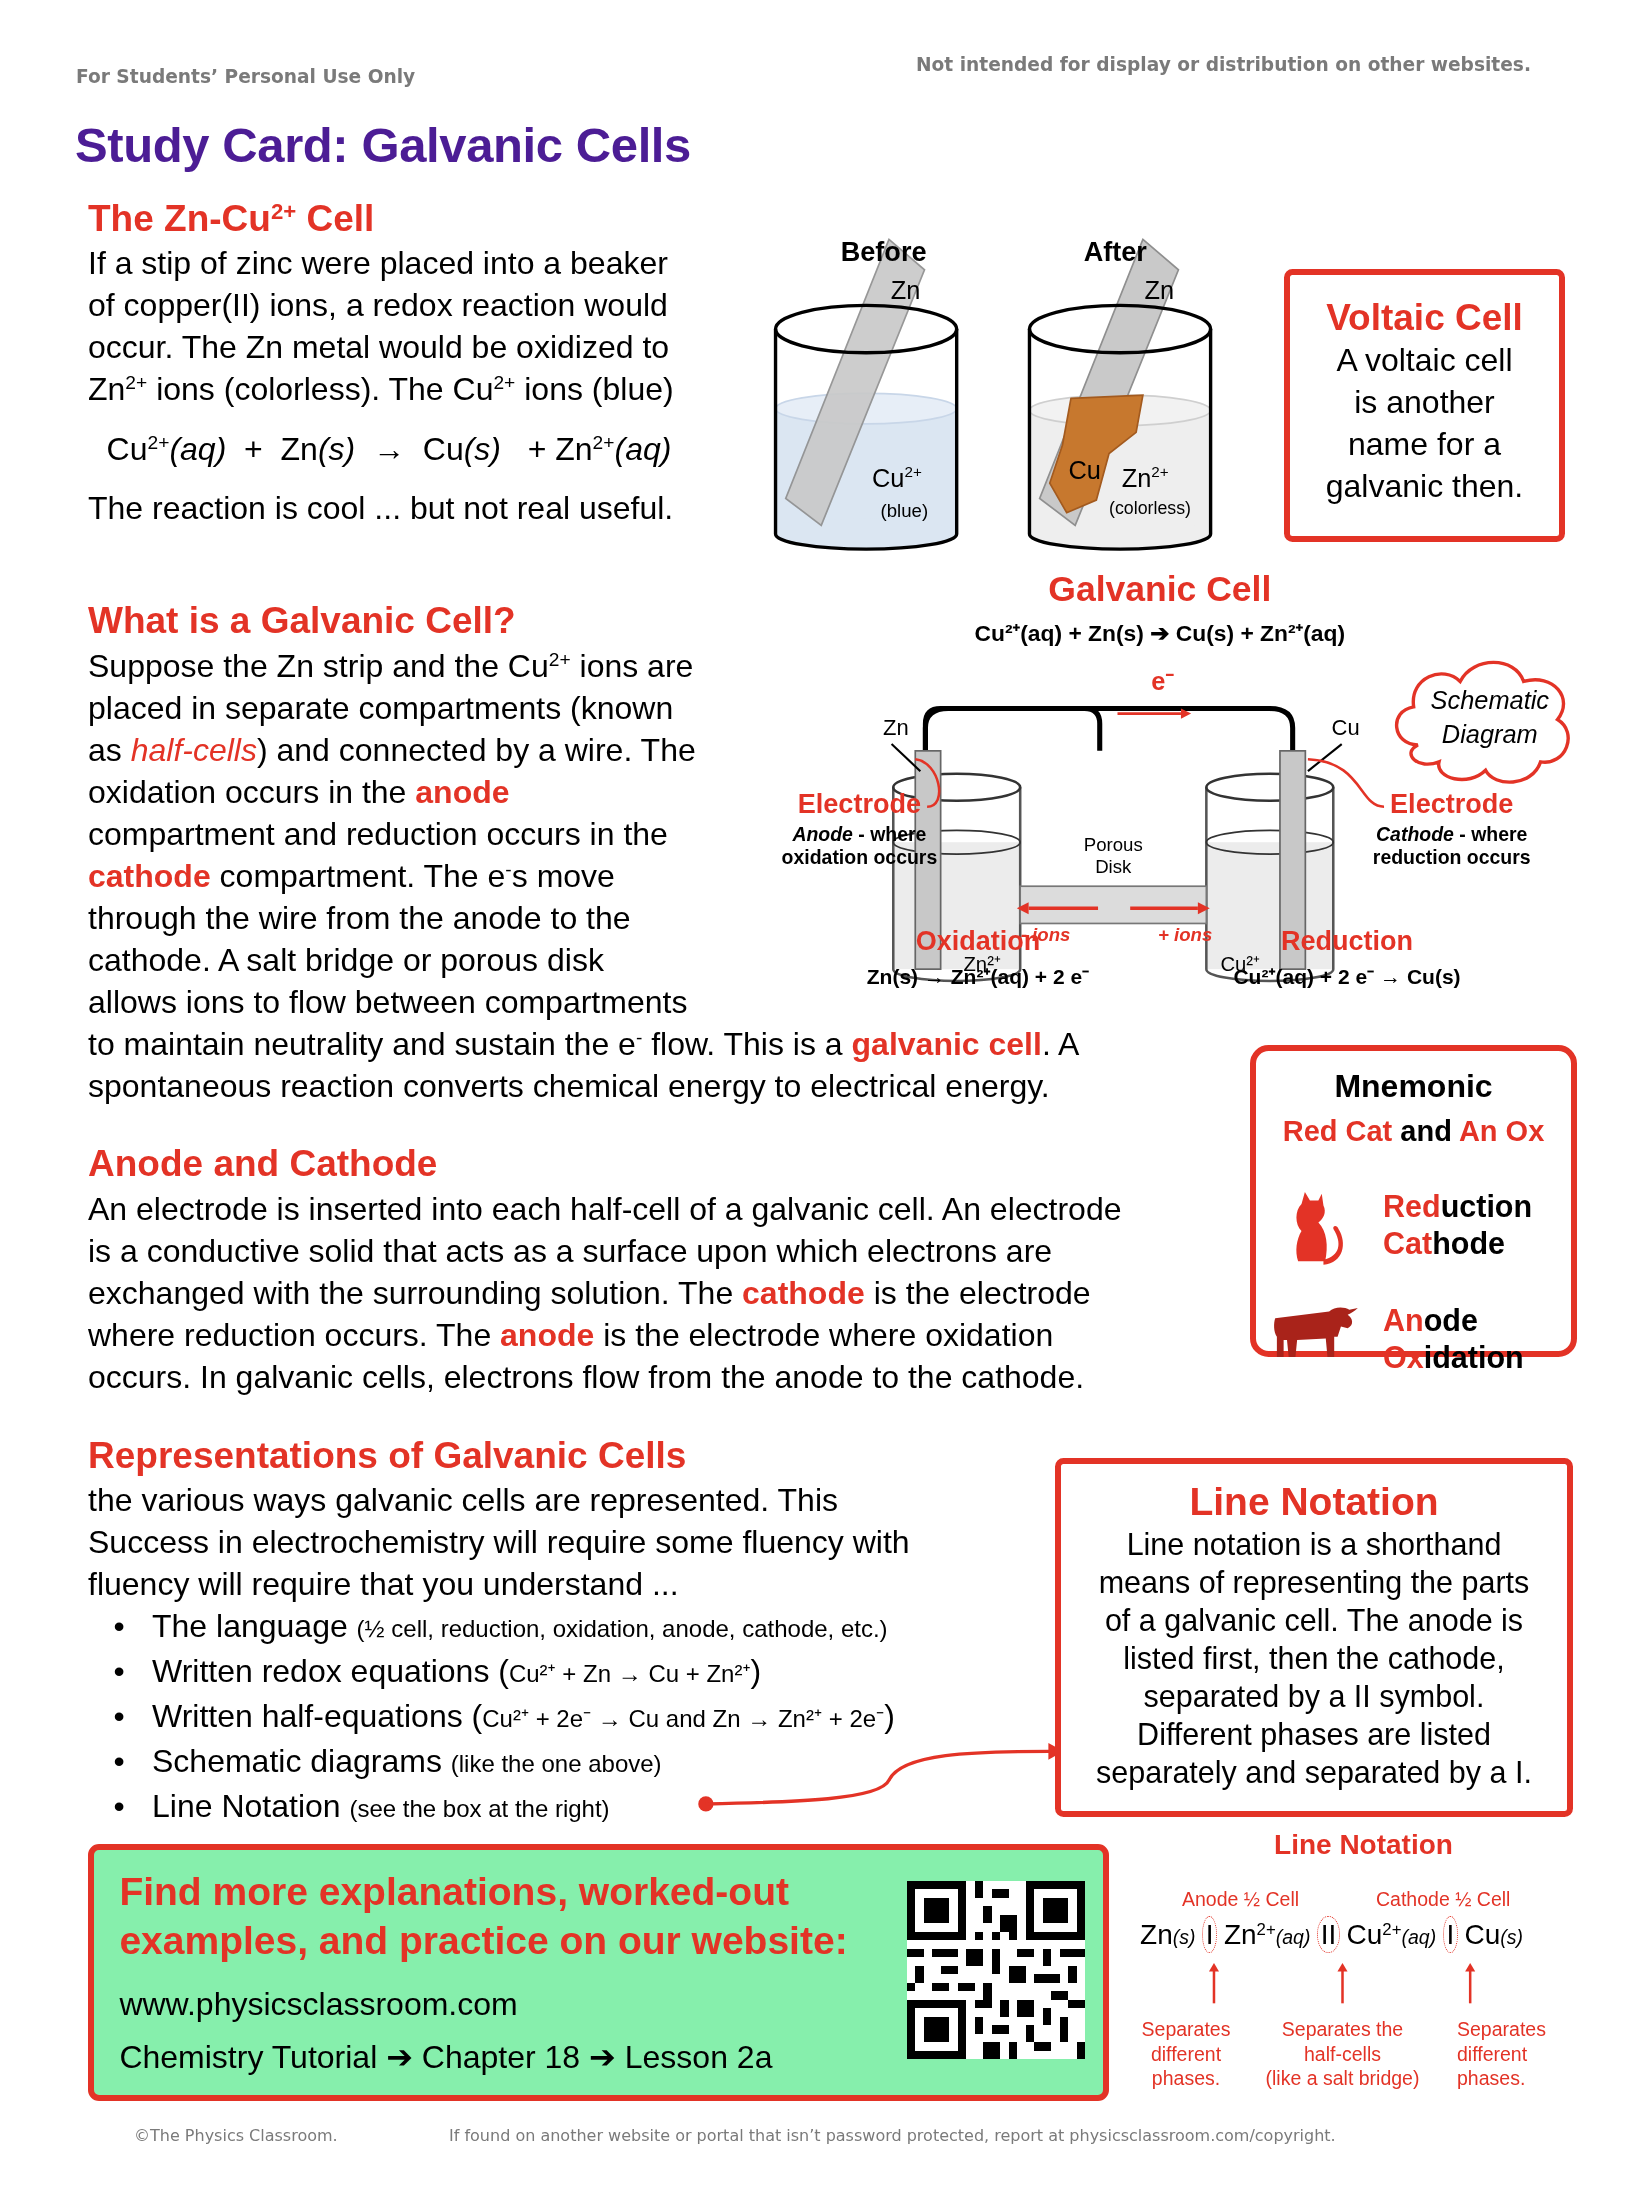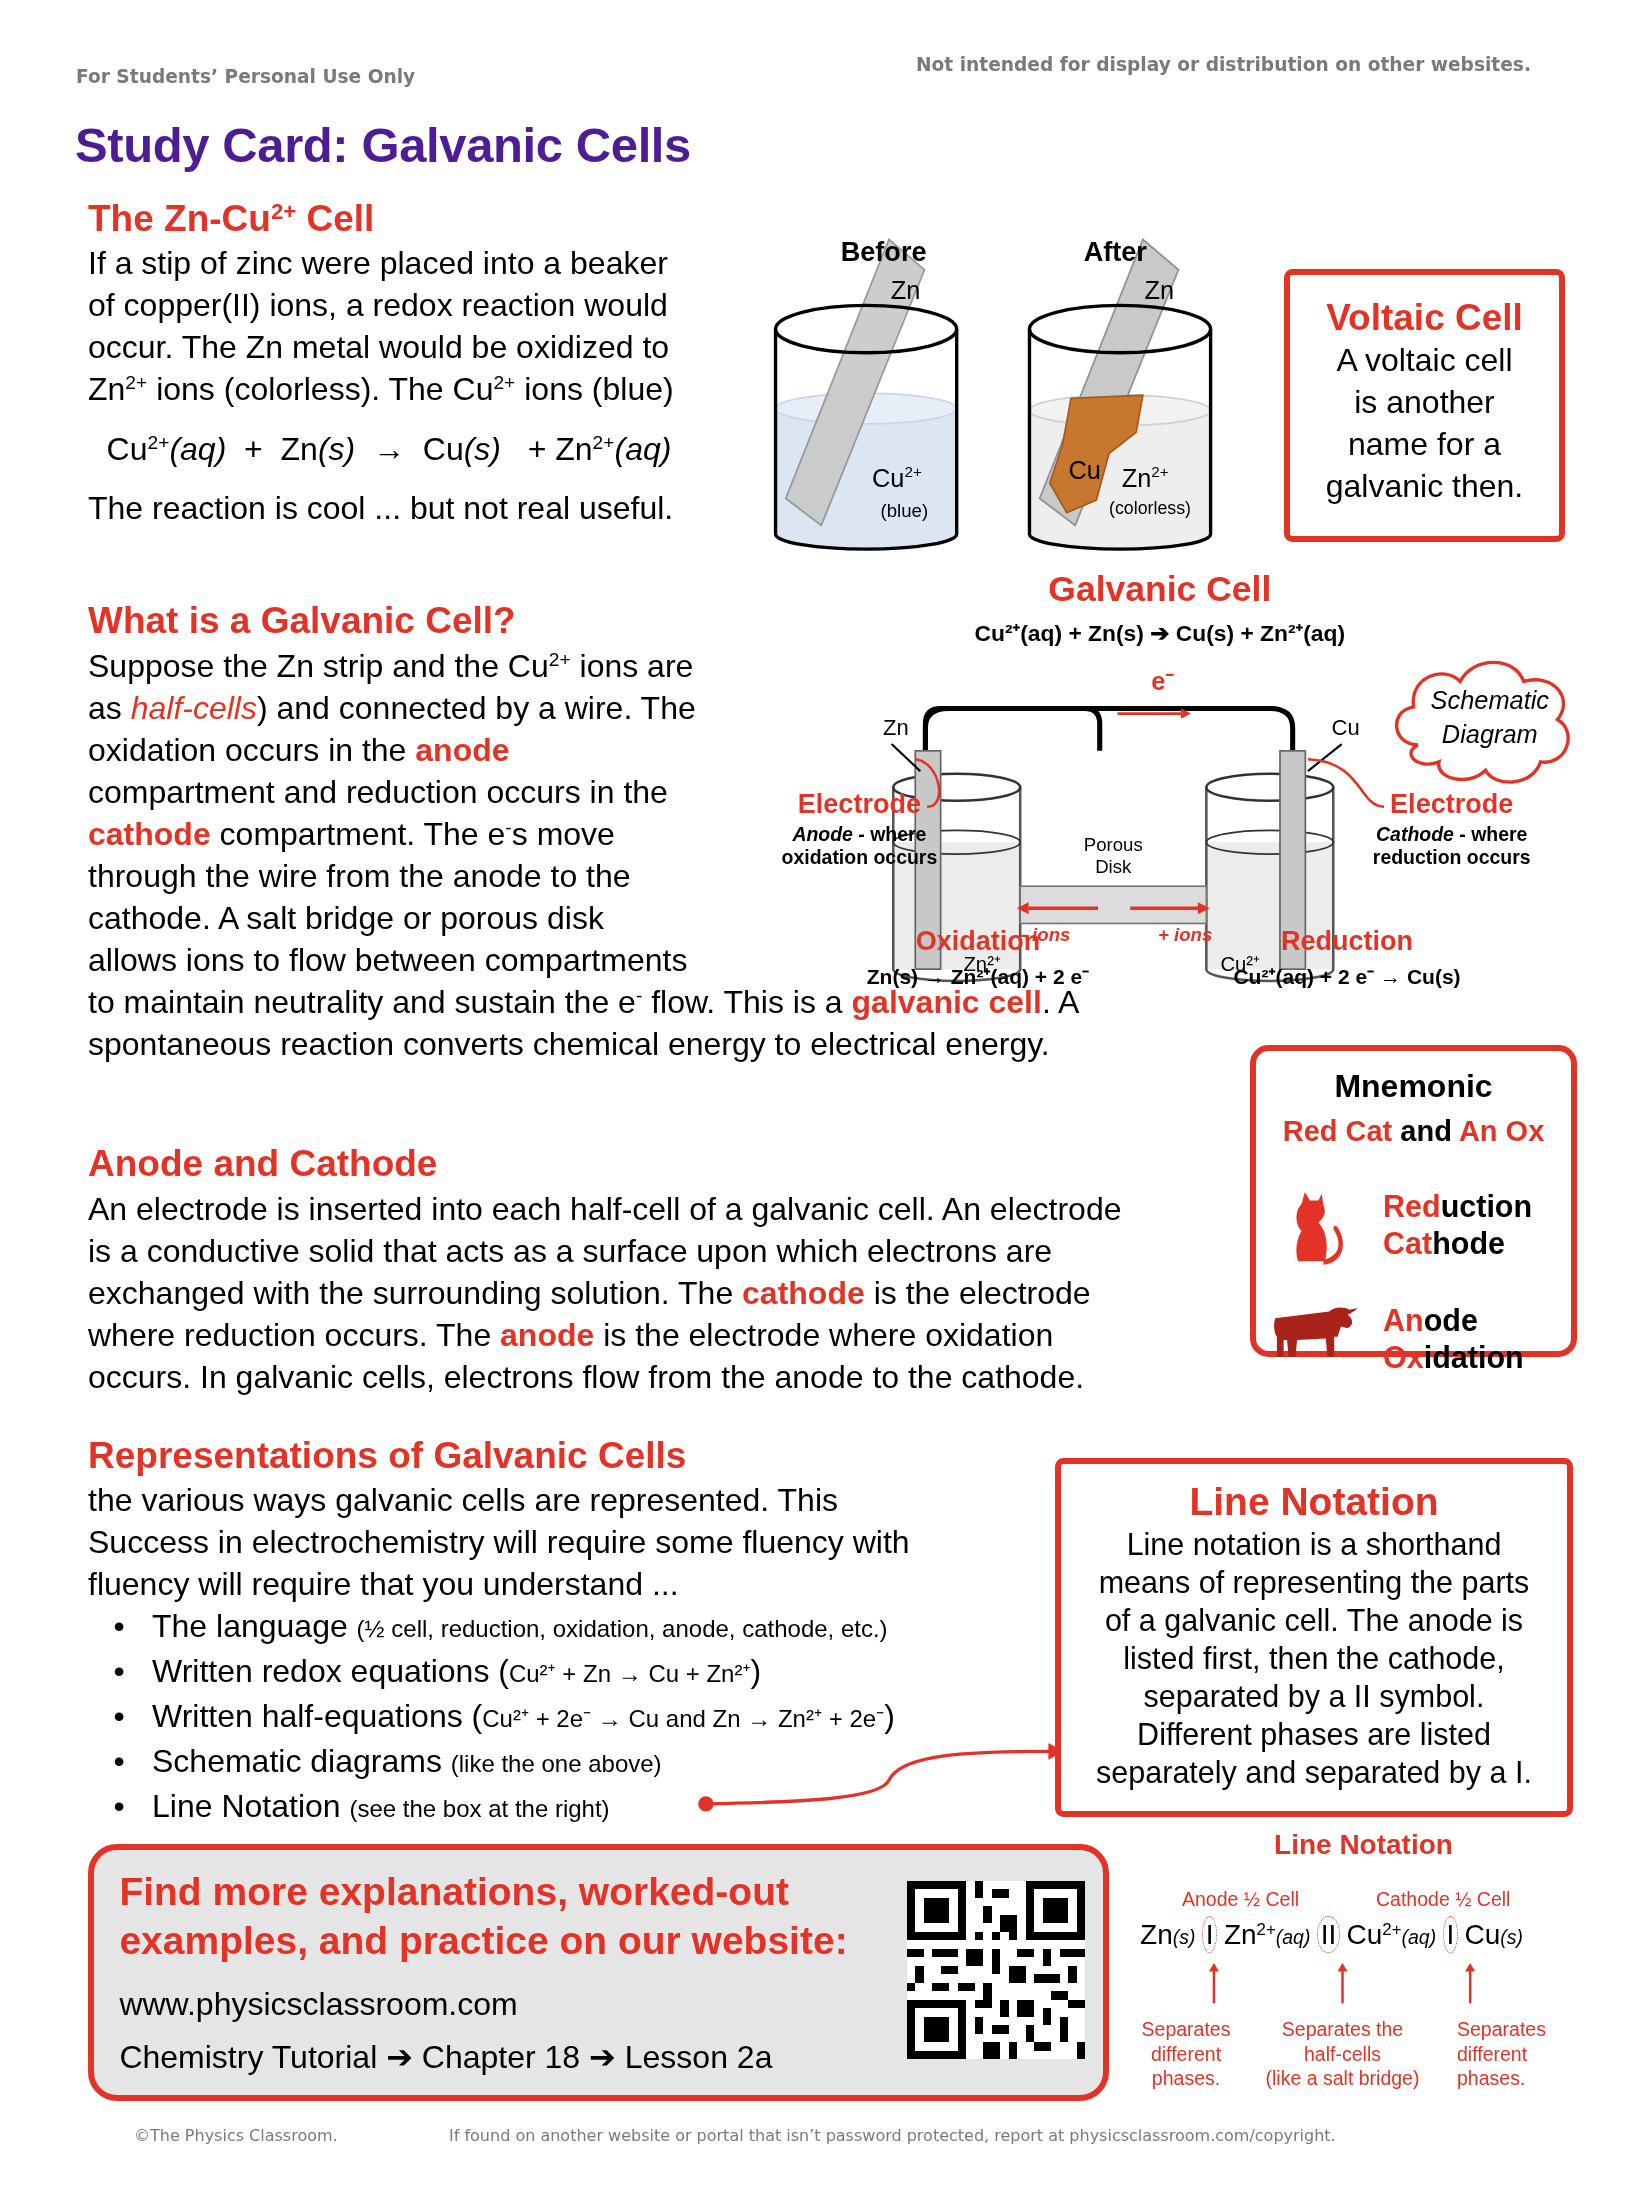--- a/index.html
+++ b/index.html
@@ -88,20 +88,21 @@
     <div>is another</div>
     <div>name for a</div>
     <div>galvanic then.</div>
   </div>
 </div>
 
 <div class="abs" style="left:88px; top:600px;">
   <div class="h2">What is a Galvanic Cell?</div>
   <div class="body" style="margin-top:3.4px; white-space:nowrap;">
     <div><span>Suppose the Zn strip and the Cu</span><sup>2+</sup><span> ions are</span></div>
+    <div>placed in separate compartments (known</div>
     <div><span>as </span><span class="red i">half-cells</span><span>) and connected by a wire. The</span></div>
     <div><span>oxidation occurs in the </span><span class="red b">anode</span></div>
     <div>compartment and reduction occurs in the</div>
     <div><span class="red b">cathode</span><span> compartment. The e</span><sup>-</sup><span>s move</span></div>
     <div>through the wire from the anode to the</div>
     <div>cathode. A salt bridge or porous disk</div>
     <div>allows ions to flow between compartments</div>
     <div><span>to maintain neutrality and sustain the e</span><sup>-</sup><span> flow. This is a </span><span class="red b">galvanic cell</span><span>. A</span></div>
     <div>spontaneous reaction converts chemical energy to electrical energy.</div>
   </div>
@@ -250,21 +251,21 @@
     <div>Line notation is a shorthand</div>
     <div>means of representing the parts</div>
     <div>of a galvanic cell. The anode is</div>
     <div>listed first, then the cathode,</div>
     <div>separated by a II symbol.</div>
     <div>Different phases are listed</div>
     <div>separately and separated by a I.</div>
   </div>
 </div>
 
-<div class="abs box" style="left:88px; top:1844px; width:1021px; height:257px; background:#e5e5e5; border-radius:29px;">
+<div class="abs box" style="left:88px; top:1844px; width:1021px; height:257px; background:#86efac; border-radius:11px;">
   <div class="abs red b" style="left:25.4px; top:17px; font-size:39px; line-height:49px;">
     <div>Find more explanations, worked-out</div>
     <div>examples, and practice on our website:</div>
   </div>
   <div class="abs" style="left:25.4px; top:136px; font-size:32px;">www.physicsclassroom.com</div>
   <div class="abs" style="left:25.4px; top:188px; font-size:32px;">Chemistry Tutorial ➔ Chapter 18 ➔ Lesson 2a</div>
   <svg class="abs" style="left:813px; top:30.5px;" width="178" height="178" viewBox="0 0 21 21" shape-rendering="crispEdges">
     <rect width="21" height="21" fill="#fff"></rect>
     <g fill="#000">
       <rect x="0" y="0" width="7" height="7"></rect>

